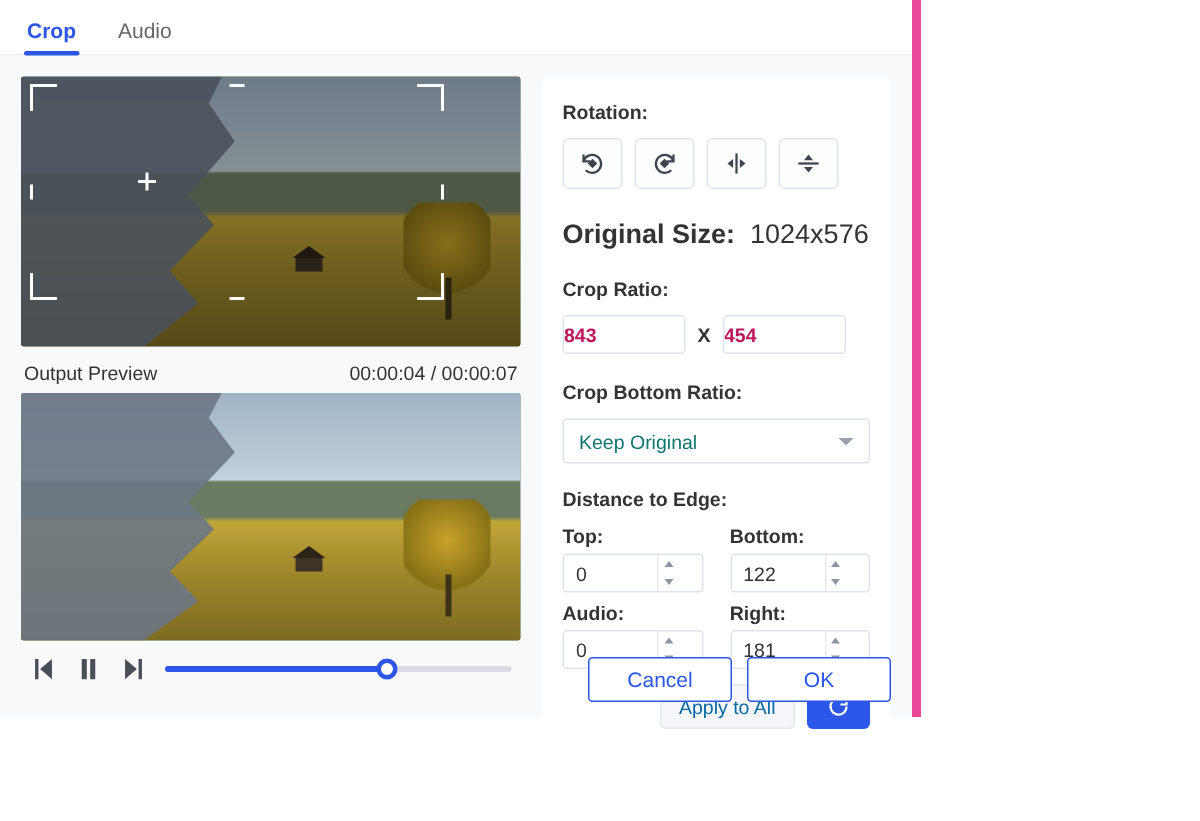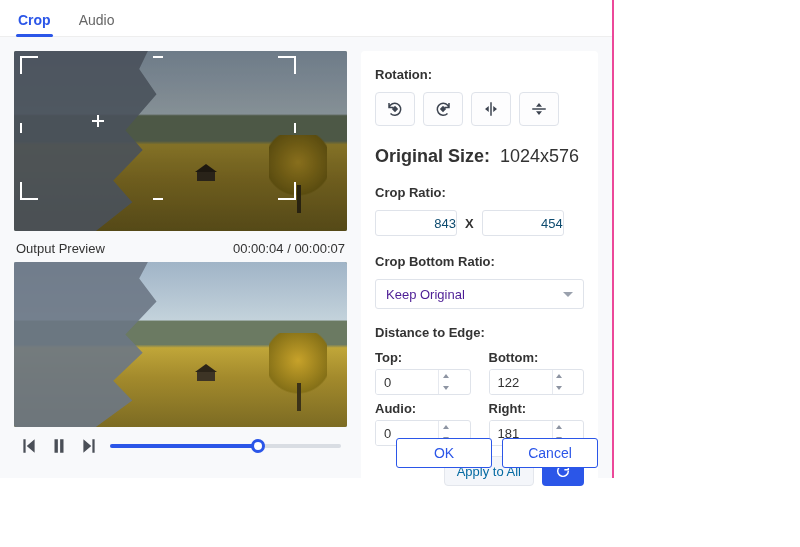--- a/index.html
+++ b/index.html
@@ -9,21 +9,21 @@
     background: #fff;
     color: #333;
     width: 800px;
     height: 547px;
     overflow: hidden;
     position: relative;
   }
   .app {
     width: 614px;
     height: 478px;
-    border-right: 2px solid #ec4899;
+    border-right: 6px solid #ec4899;
     position: relative;
     background: #f8f9fb;
   }
 
   
   .tabs {
     display: flex;
     gap: 24px;
     padding: 8px 16px 0 16px;
     background: #fff;
@@ -209,31 +209,32 @@
     display: flex; align-items: center; gap: 10px;
     margin-bottom: 18px; font-size: 18px;
   }
   .kv-row .k { font-weight: 700; min-width: 92px; }
   .kv-row .v { font-weight: 400; }
 
   .size-row { display: flex; align-items: center; gap: 6px; margin-bottom: 18px; }
   .num-input {
     width: 82px; height: 26px;
     border: 1px solid #dfe3ea; border-radius: 3px;
-    text-align: right; font-size: 13px; color: #0c4a6e;
+    text-align: left; font-size: 13px; color: #be185d;
     background: #fff;
+    font-weight: bold;
   }
   .size-x { font-weight: 700; padding: 0 2px; }
 
   .select {
     width: 100%; height: 30px;
     border: 1px solid #dfe3ea; border-radius: 3px;
     background: #fff; padding: 0 10px;
     display: flex; align-items: center; justify-content: space-between;
-    color: #4c1d95; cursor: pointer; margin-bottom: 16px;
+    color: #0f766e; cursor: pointer; margin-bottom: 16px;
   }
   .select .caret {
     border-left: 5px solid transparent;
     border-right: 5px solid transparent;
     border-top: 5px solid #9aa1ad;
   }
 
   .edge-grid {
     display: grid;
     grid-template-columns: 1fr 1fr;
@@ -463,17 +464,17 @@
           <svg viewBox="0 0 24 24">
               <path fill="none" stroke="#fff" stroke-width="2.2" d="M20 12a8 8 0 1 1-3-6.2M20 4v6h-6"></path>
             </svg>
         </button>
       </div>
 
     </div>
   </div>
 
   <div class="footer-btns">
+    <button class="dlg-btn">Cancel</button>
     <button class="dlg-btn">OK</button>
-    <button class="dlg-btn">Cancel</button>
   </div>
 
 </div>
 
 </body></html>

